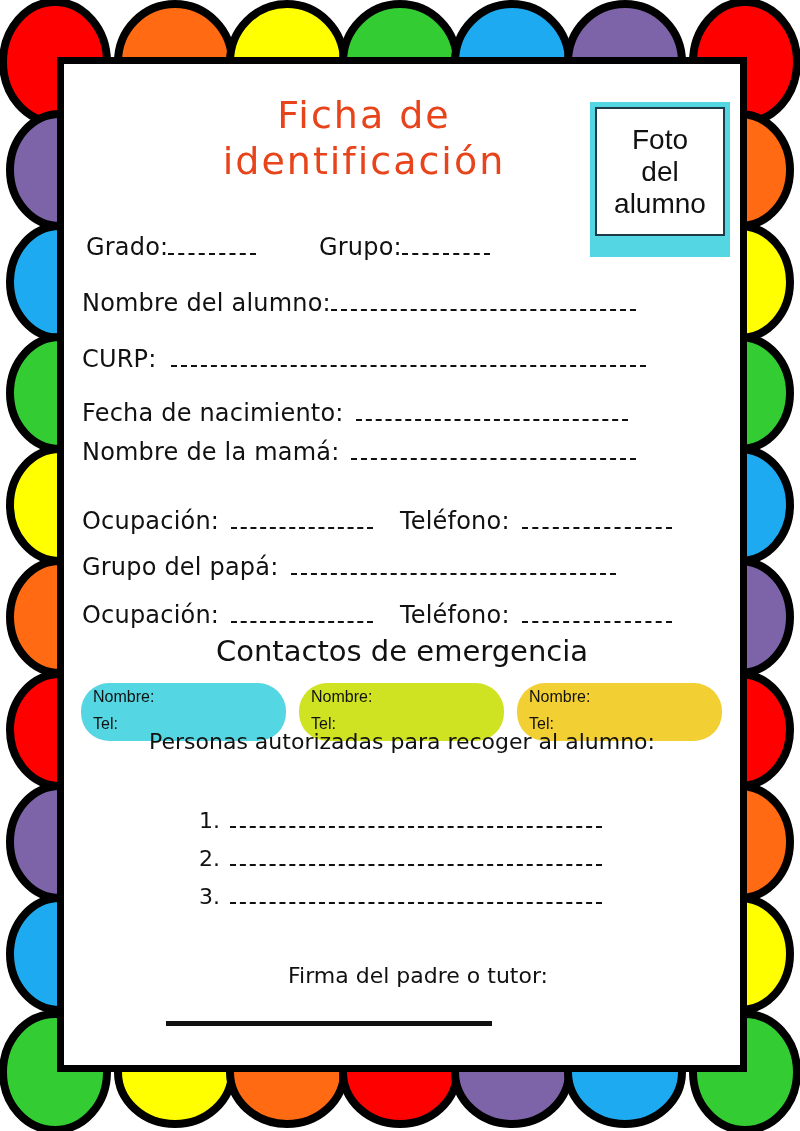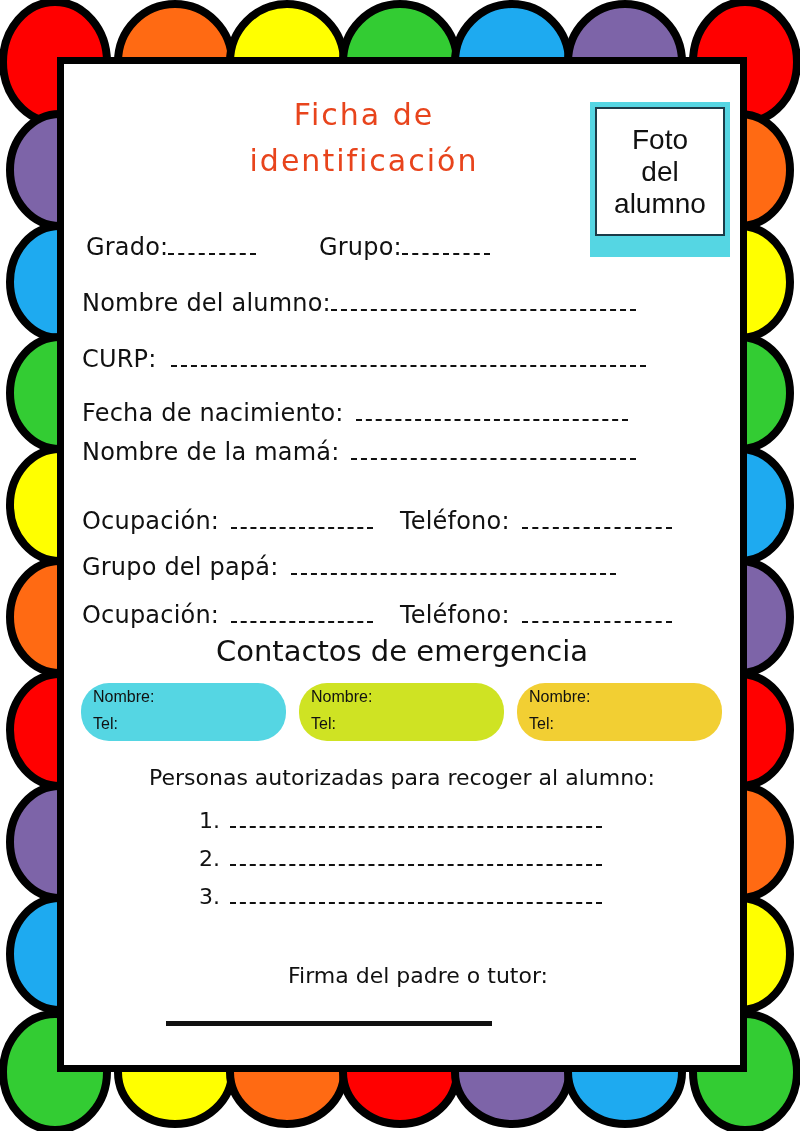--- a/index.html
+++ b/index.html
@@ -2,21 +2,21 @@
 <html><head>
 <meta charset="utf-8">
 <style>
   html, body { margin: 0; padding: 0; background: #ffffff; }
   body { width: 800px; height: 1131px; position: relative; overflow: hidden;
          font-family: "DejaVu Sans", sans-serif; color: #111; }
   #border-svg { position: absolute; left: 0; top: 0; width: 800px; height: 1131px; }
   .panel { position: absolute; left: 57px; top: 57px; width: 676px; height: 1001px;
            background: #fff; border: 7px solid #000; box-sizing: content-box; }
   .title { position: absolute; left: 60px; top: 28px; width: 480px; text-align: center;
-           color: #e8441c; font-size: 30px; line-height: 46px; letter-spacing: 2px;
+           color: #e8441c; font-size: 38px; line-height: 46px; letter-spacing: 2px;
            font-family: "DejaVu Sans", sans-serif; font-weight: normal; }
   .photo { position: absolute; left: 526px; top: 38px; width: 140px; height: 155px;
            background: #55d6e3; }
   .photo-inner { position: absolute; left: 5px; top: 5px; width: 126px; height: 125px;
            background: #fff; border: 2px solid #1b3b48;
            display: flex; align-items: center; justify-content: center; text-align: center;
            font-family: "Liberation Sans", sans-serif; font-size: 28px; line-height: 32px; }
   .photo-inner span { width: 100px; }
   .field { position: absolute; font-size: 24px; line-height: 30px; white-space: nowrap;
            font-family: "DejaVu Sans", sans-serif; letter-spacing: 0.2px; }
@@ -134,21 +134,21 @@
   </div>
   <div class="pill" style="left: 235px; top: 619px; width: 205px; background: rgb(207, 227, 35);">
     <span class="lbl" style="top:5px;">Nombre:</span>
     <span class="lbl" style="top:32px;">Tel:</span>
   </div>
   <div class="pill" style="left: 453px; top: 619px; width: 205px; background: rgb(242, 207, 51);">
     <span class="lbl" style="top:5px;">Nombre:</span>
     <span class="lbl" style="top:32px;">Tel:</span>
   </div>
 
-  <div class="auth-title" style="top:700px;">Personas autorizadas para recoger al alumno:</div>
+  <div class="auth-title" style="top:664px;">Personas autorizadas para recoger al alumno:</div>
   <div class="auth-item" style="top:740px;">
     <span>1.</span><span class="blank" style="width:372px;margin-left:10px;"></span>
   </div>
   <div class="auth-item" style="top:778px;">
     <span>2.</span><span class="blank" style="width:372px;margin-left:10px;"></span>
   </div>
   <div class="auth-item" style="top:816px;">
     <span>3.</span><span class="blank" style="width:372px;margin-left:10px;"></span>
   </div>
 

